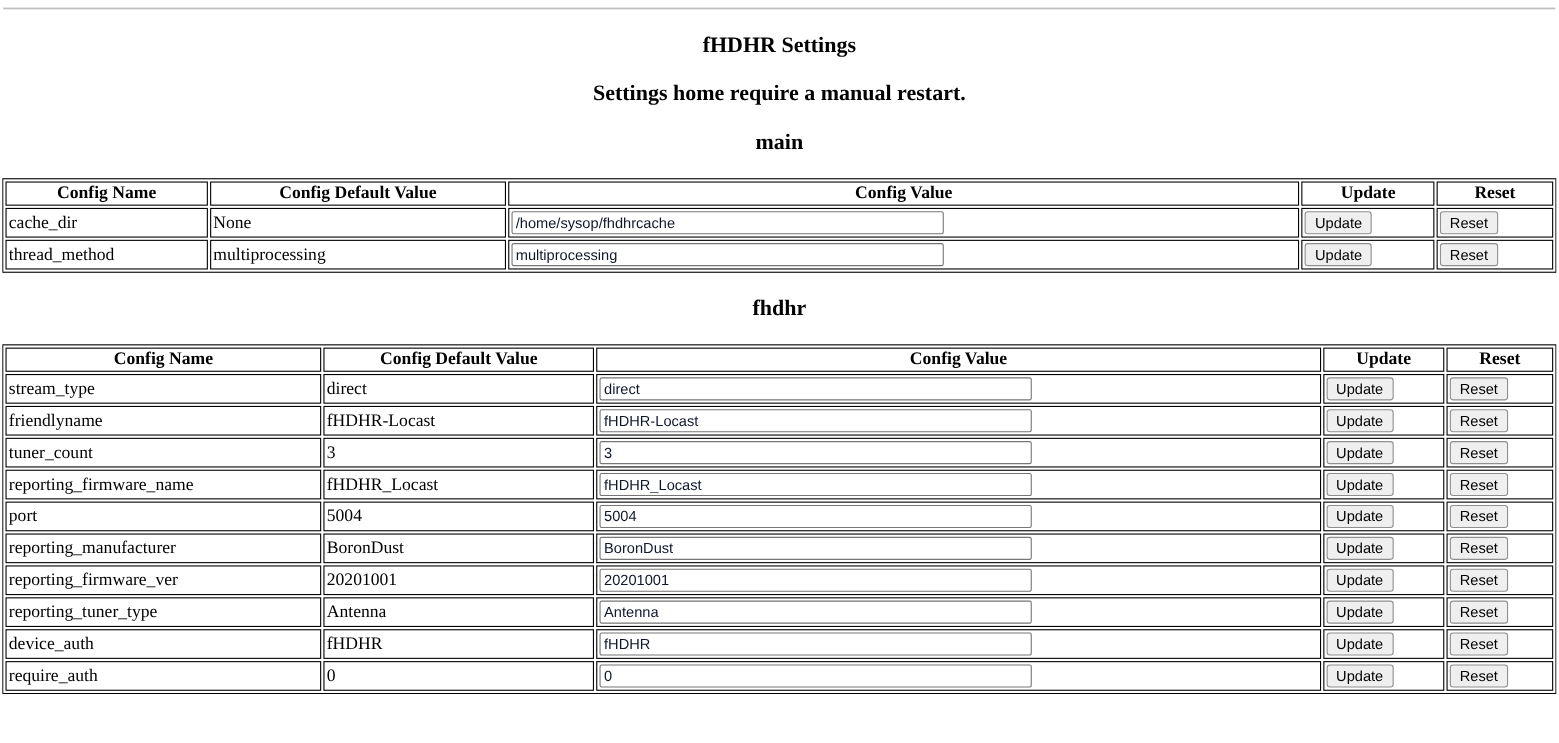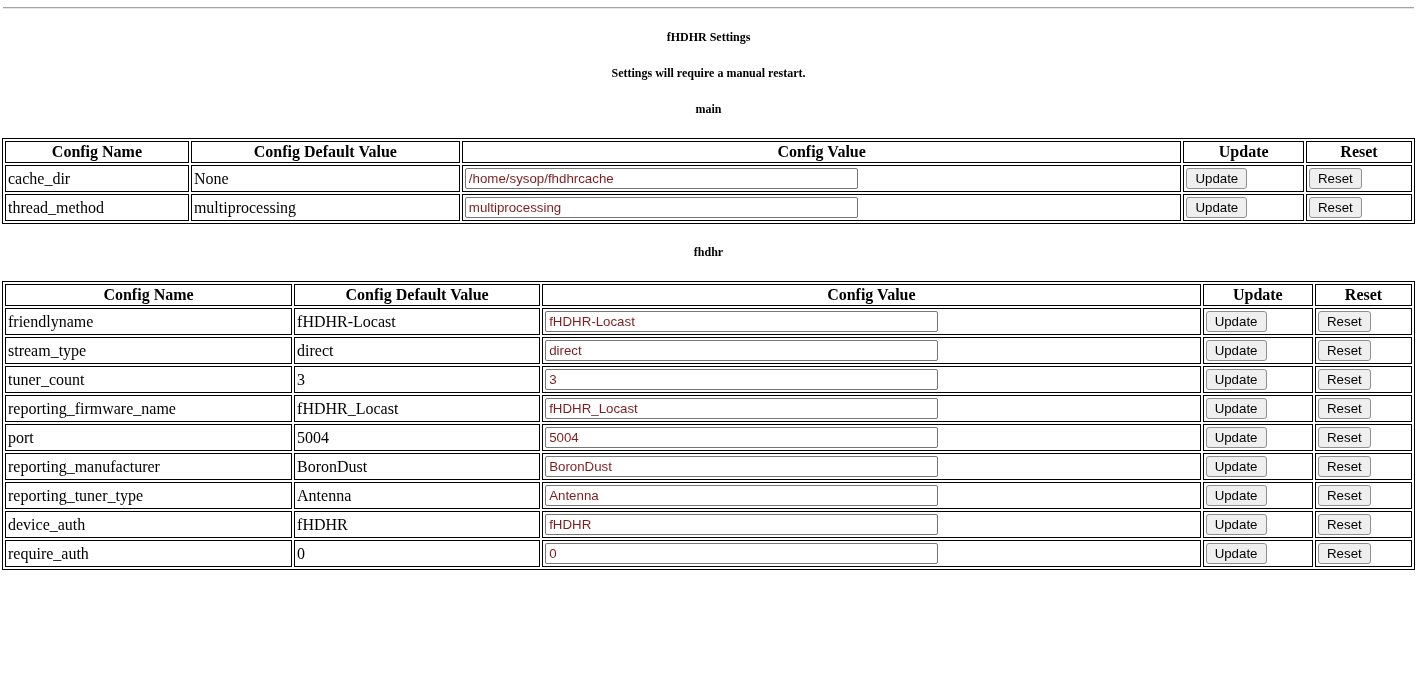--- a/index.html
+++ b/index.html
@@ -15,21 +15,21 @@
   }
   hr.top-divider {
     border: none;
     height: 0;
     border-top: 1px solid #a3a3a3;
     border-bottom: 1px solid #e6e6e6;
     margin: 5px 1px 8px 1px;
   }
   h4 {
     text-align: center;
-    font-size: 12px;
+    font-size: 20px;
     font-weight: bold;
     margin: 21px 0;
     font-family: "Liberation Serif", serif;
   }
   table.config-table {
     width: 100%;
     border: 1px solid #000000;
     border-collapse: separate;
     border-spacing: 2px;
   }
@@ -50,21 +50,21 @@
     vertical-align: middle;
   }
   td.btn-cell {
     padding: 2px 4px;
   }
   input[type="text"] {
     width: 385px;
     height: 17px;
     font-family: "Liberation Sans", sans-serif;
     font-size: 13.3px;
-    color: #7f1d1d;
+    color: #0f172a;
     border: 1px solid #767676;
     border-radius: 2px;
     padding: 1px 3px;
     background: #ffffff;
     margin: 1px 0;
   }
   button {
     font-family: "Liberation Sans", sans-serif;
     font-size: 13.3px;
     color: #000000;
@@ -73,21 +73,21 @@
     border-radius: 3px;
     padding: 2px 8px;
   }
 </style>
 </head>
 <body>
 
 <hr class="top-divider">
 
 <h4>fHDHR Settings</h4>
-<h4>Settings will require a manual restart.</h4>
+<h4>Settings home require a manual restart.</h4>
 
 <div>
   <section>
     <h4>main</h4>
     <table class="config-table">
       <thead>
         <tr>
             <th>Config Name</th>
             <th>Config Default Value</th>
             <th>Config Value</th>
@@ -134,48 +134,48 @@
         <tr>
             <th>Config Name</th>
             <th>Config Default Value</th>
             <th>Config Value</th>
             <th>Update</th>
             <th>Reset</th>
           </tr>
       </thead>
       <tbody>
   <tr>
+    <td>stream_type</td>
+    <td>direct</td>
+    <td>
+      <input type="text" value="direct" style="">
+    </td>
+    <td class="btn-cell">
+      <button type="button">Update</button>
+    </td>
+    <td class="btn-cell">
+      <button type="button">Reset</button>
+    </td>
+  </tr>
+
+  <tr>
     <td>friendlyname</td>
     <td>fHDHR-Locast</td>
     <td>
       <input type="text" value="fHDHR-Locast" style="">
     </td>
     <td class="btn-cell">
       <button type="button">Update</button>
     </td>
     <td class="btn-cell">
       <button type="button">Reset</button>
     </td>
   </tr>
 
   <tr>
-    <td>stream_type</td>
-    <td>direct</td>
-    <td>
-      <input type="text" value="direct" style="">
-    </td>
-    <td class="btn-cell">
-      <button type="button">Update</button>
-    </td>
-    <td class="btn-cell">
-      <button type="button">Reset</button>
-    </td>
-  </tr>
-
-  <tr>
     <td>tuner_count</td>
     <td>3</td>
     <td>
       <input type="text" value="3" style="">
     </td>
     <td class="btn-cell">
       <button type="button">Update</button>
     </td>
     <td class="btn-cell">
       <button type="button">Reset</button>
@@ -220,20 +220,33 @@
     </td>
     <td class="btn-cell">
       <button type="button">Update</button>
     </td>
     <td class="btn-cell">
       <button type="button">Reset</button>
     </td>
   </tr>
 
 
+  <tr>
+    <td>reporting_firmware_ver</td>
+    <td>20201001</td>
+    <td>
+      <input type="text" value="20201001" style="">
+    </td>
+    <td class="btn-cell">
+      <button type="button">Update</button>
+    </td>
+    <td class="btn-cell">
+      <button type="button">Reset</button>
+    </td>
+  </tr>
 
   <tr>
     <td>reporting_tuner_type</td>
     <td>Antenna</td>
     <td>
       <input type="text" value="Antenna" style="">
     </td>
     <td class="btn-cell">
       <button type="button">Update</button>
     </td>

